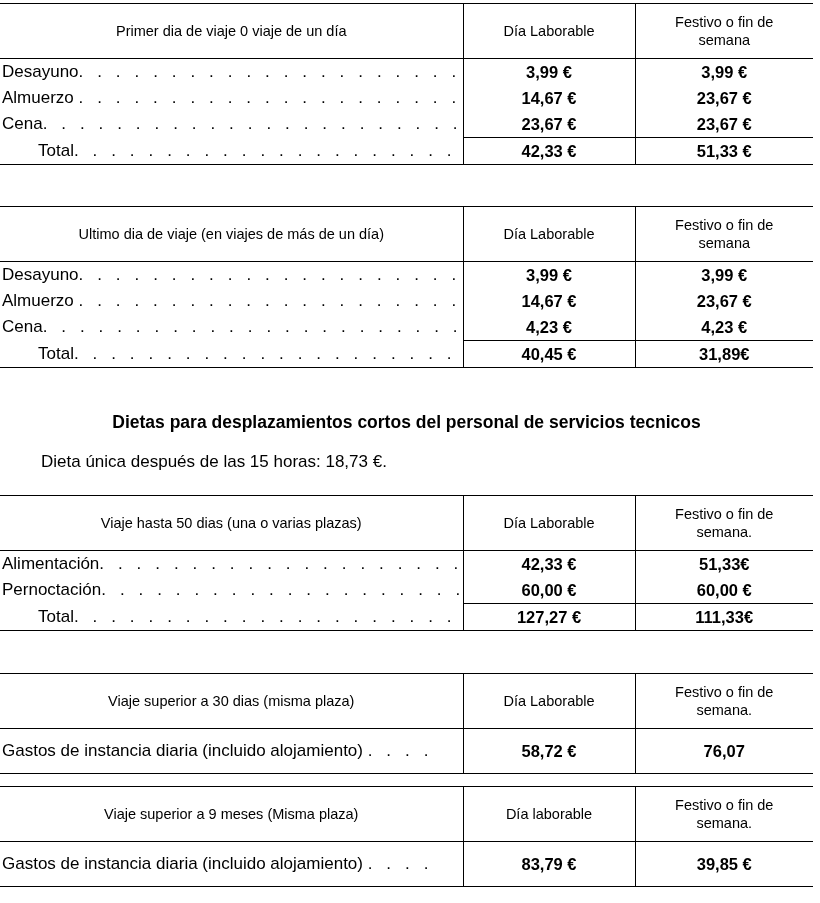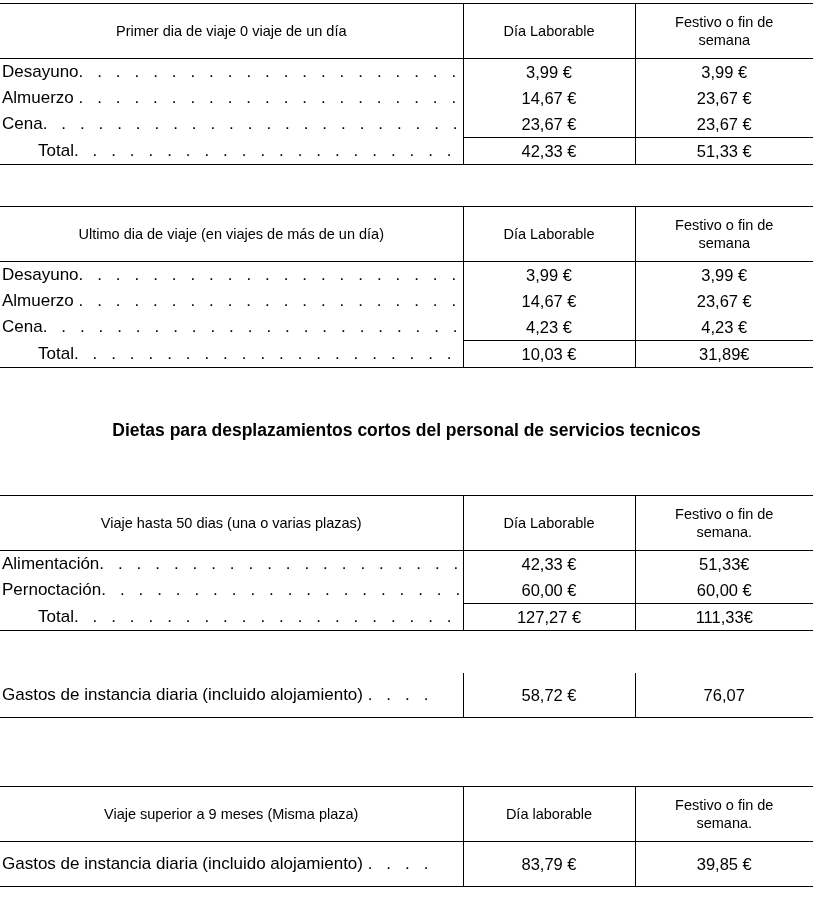--- a/index.html
+++ b/index.html
@@ -64,20 +64,21 @@
     text-align: left;
     padding: 0 0 0 2px;
     white-space: nowrap;
     overflow: hidden;
   }
   .b-row td.v-work,
   .b-row td.v-holi {
     text-align: center;
     border-left: 1.6px solid #000;
     font-size: 16.5px;
+    font-weight: bold;
   }
 
   
   .total-row td.v-work,
   .total-row td.v-holi { border-top: 1.6px solid #000; }
 
   
   .last-row td { border-bottom: 1.6px solid #000; }
 
   
@@ -106,21 +107,20 @@
 
   
   .section-title {
     position: absolute;
     left: 0;
     width: 813px;
     text-align: center;
     font-weight: bold;
     font-size: 17.5px;
     white-space: nowrap;
-    margin-top: 8px;
   }
   .section-sub {
     position: absolute;
     font-size: 17px;
     white-space: nowrap;
   }
 </style>
 </head>
 <body>
 
@@ -191,27 +191,28 @@
         <td class="v-work">14,67 €</td>
         <td class="v-holi">23,67 €</td>
       </tr>
       <tr class="b-row">
         <td class="v-label"><span class="leader"><span class="lead-name">Cena</span><span class="lead-dots">. . . . . . . . . . . . . . . . . . . . . . . . . . .</span></span></td>
         <td class="v-work">4,23 €</td>
         <td class="v-holi">4,23 €</td>
       </tr>
       <tr class="b-row total-row last-row">
         <td class="v-label indent"><span class="leader"><span class="lead-name">Total</span><span class="lead-dots">. . . . . . . . . . . . . . . . . . . . . . .</span></span></td>
-        <td class="v-work">10,03 €</td>
+        <td class="v-work">40,45 €</td>
         <td class="v-holi">31,89€</td>
       </tr>
     </tbody>
   </table>
 
   <div class="section-title" style="top:412px;">Dietas para desplazamientos cortos del personal de servicios tecnicos</div>
+  <div class="section-sub" style="top:452px; left:41px;">Dieta única después de las 15 horas: 18,73 €.</div>
 
   <table class="tbl" style="top:495px;">
     <colgroup>
         <col class="c-label">
         <col class="c-work">
         <col class="c-holi">
       </colgroup>
     <tbody>
       <tr class="hdr-row">
         <td class="h-label">Viaje hasta 50 dias (una o varias plazas)</td>
@@ -240,20 +241,28 @@
     </tbody>
   </table>
 
   <table class="tbl one-row" style="top:673px;">
     <colgroup>
         <col class="c-label">
         <col class="c-work">
         <col class="c-holi">
       </colgroup>
     <tbody>
+      <tr class="hdr-row">
+        <td class="h-label">Viaje superior a 30 dias (misma plaza)</td>
+        <td class="h-work">Día Laborable</td>
+        <td class="h-holi">
+          <span>Festivo o fin de</span><br>
+          <span>semana.</span>
+        </td>
+      </tr>
       <tr class="b-row last-row">
         <td class="v-label"><span class="leader"><span class="lead-name">Gastos de instancia diaria (incluido alojamiento) </span><span class="lead-dots">. . . .</span></span></td>
         <td class="v-work">58,72 €</td>
         <td class="v-holi">76,07</td>
       </tr>
     </tbody>
   </table>
 
   <table class="tbl one-row" style="top:786px;">
     <colgroup>

